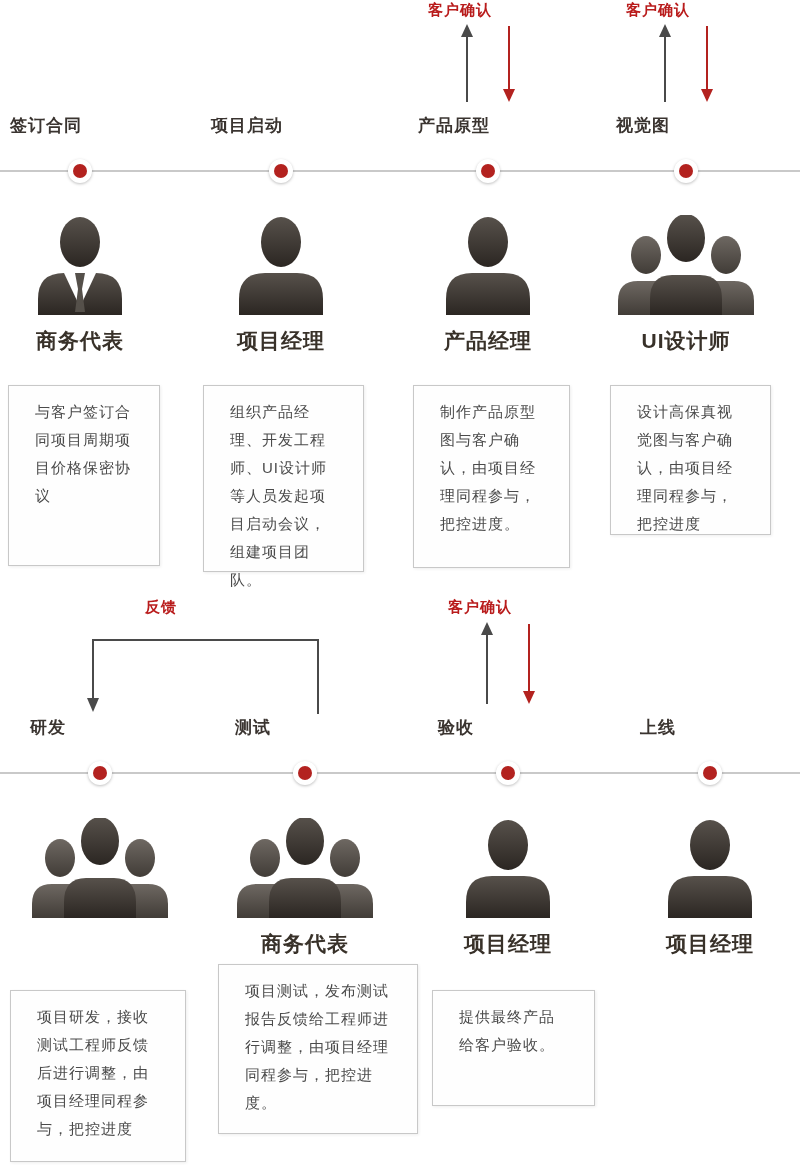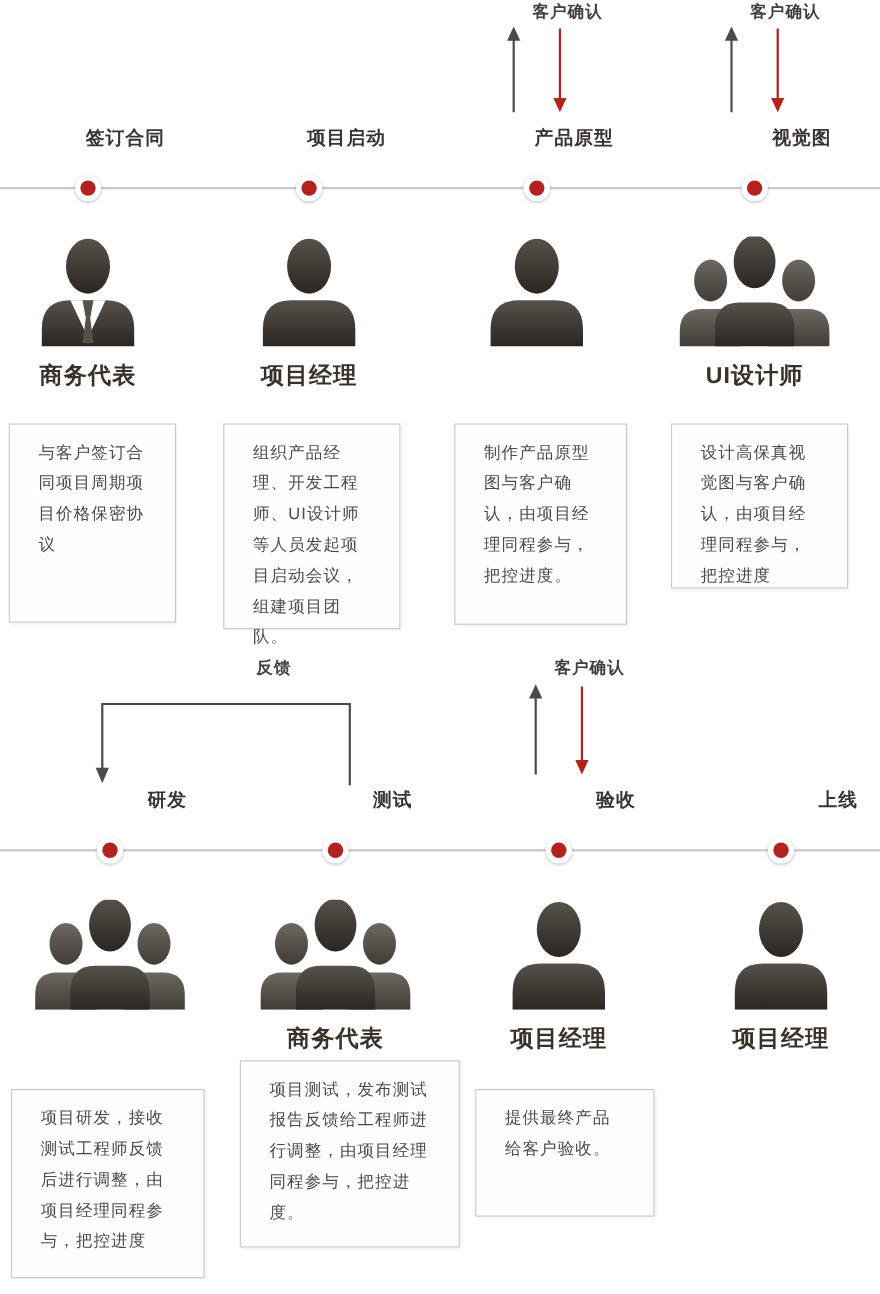--- a/index.html
+++ b/index.html
@@ -34,40 +34,40 @@
     justify-content: center;
   }
   .dot-inner {
     width: 14px;
     height: 14px;
     border-radius: 50%;
     background: #b3221f;
   }
   .stage-label {
     position: absolute;
-    text-align: right;
+    text-align: left;
     font-size: 17px;
     font-weight: bold;
     color: #3a3430;
     letter-spacing: 1px;
   }
   .role-label {
     position: absolute;
     text-align: center;
     font-size: 21px;
     font-weight: bold;
     color: #383129;
     letter-spacing: 1px;
   }
   .annotation-label {
     position: absolute;
-    text-align: right;
+    text-align: left;
     font-size: 15px;
     font-weight: bold;
-    color: #404040;
+    color: #b91c1c;
     letter-spacing: 1px;
   }
   .icon-wrap { position: absolute; }
   .arrow-svg { position: absolute; }
   .desc-box {
     position: absolute;
     box-sizing: border-box;
     background: #fefefe;
     border: 1px solid #c8c8c8;
     box-shadow: 1px 1px 3px rgba(0,0,0,0.07);
@@ -158,20 +158,21 @@
       <path d="M2,100 L2,86 Q2,66 22,66 L38,66 Q58,66 58,86 L58,100 Z" fill="url(#sideGrad)"></path>
       <ellipse cx="110" cy="40" rx="15" ry="19" fill="url(#sideGrad)"></ellipse>
       <path d="M82,100 L82,86 Q82,66 102,66 L118,66 Q138,66 138,86 L138,100 Z" fill="url(#sideGrad)"></path>
       <ellipse cx="70" cy="23" rx="19" ry="24" fill="url(#personGrad)"></ellipse>
       <path d="M34,100 L34,84 Q34,60 56,60 L84,60 Q106,60 106,84 L106,100 Z" fill="url(#personGrad)"></path>
     </svg>
   </div>
 
   <div class="role-label" style="left:0px; top:327px; width:160px">商务代表</div>
   <div class="role-label" style="left:201px; top:327px; width:160px">项目经理</div>
+  <div class="role-label" style="left:408px; top:327px; width:160px">产品经理</div>
   <div class="role-label" style="left:606px; top:327px; width:160px">UI设计师</div>
 
   <div class="desc-box" style="left:8px; top:385px; width:152px; height:181px">与客户签订合同项目周期项目价格保密协议</div>
   <div class="desc-box" style="left:203px; top:385px; width:161px; height:187px">组织产品经理、开发工程师、UI设计师等人员发起项目启动会议，组建项目团队。</div>
   <div class="desc-box" style="left:413px; top:385px; width:157px; height:183px">制作产品原型图与客户确认，由项目经理同程参与，把控进度。</div>
   <div class="desc-box" style="left:610px; top:385px; width:161px; height:150px">设计高保真视觉图与客户确认，由项目经理同程参与，把控进度</div>
 
   <div class="annotation-label" style="left:145px; top:598px; width:120px">反馈</div>
   <svg class="arrow-svg" style="left:85px; top:622px" width="240" height="92" viewBox="0 0 240 92">
     <polyline points="233,92 233,18 8,18 8,78" fill="none" stroke="#4a4a4a" stroke-width="2"></polyline>

